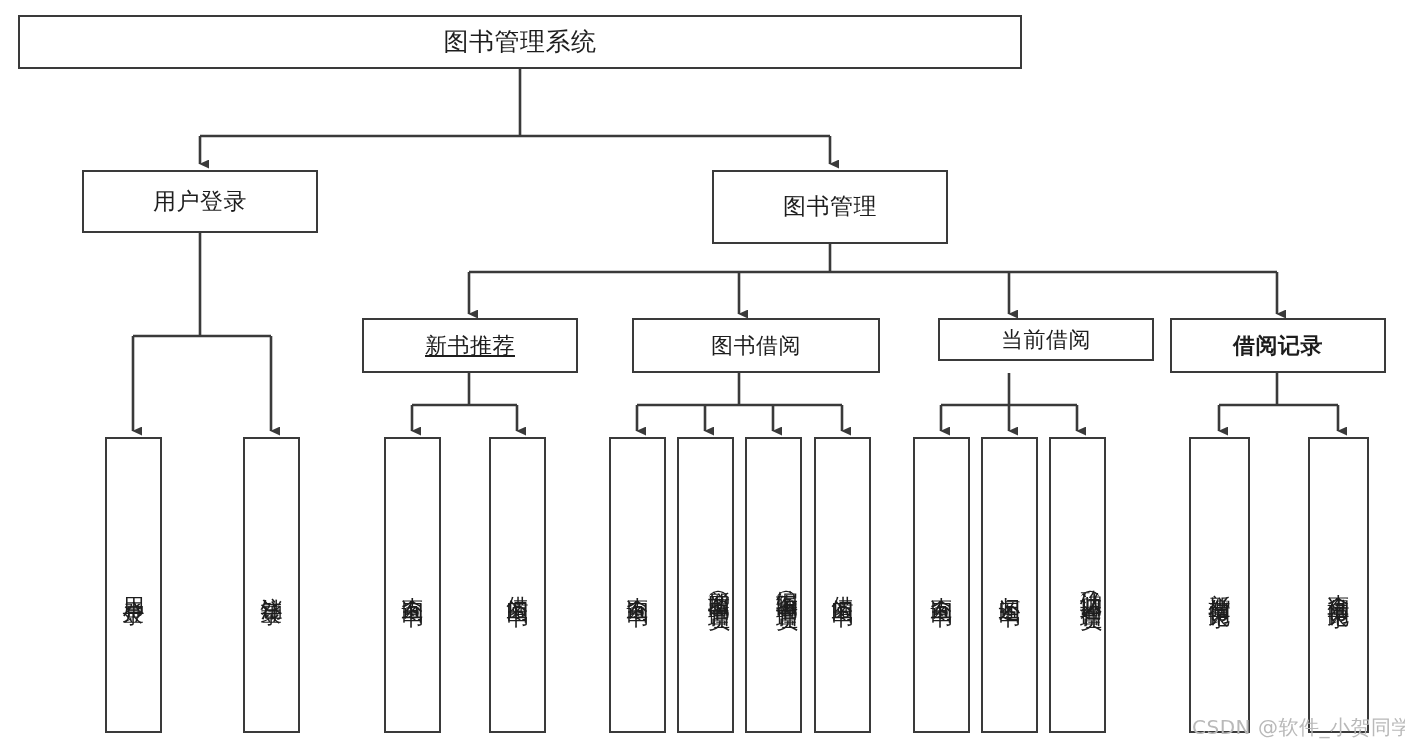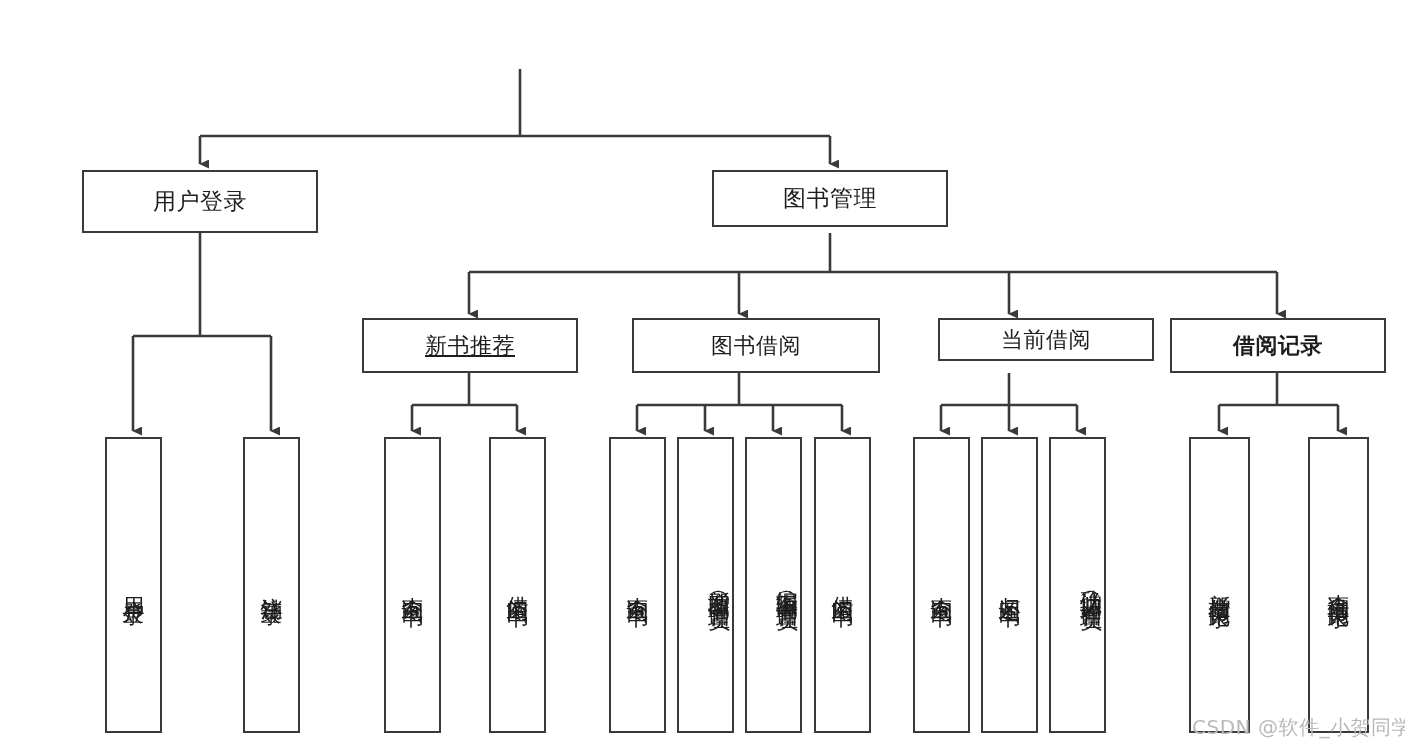--- a/index.html
+++ b/index.html
@@ -126,26 +126,29 @@
       <path d="M 1009,405 L 1009,431" marker-end="url(#arrowhead)"></path>
       <path d="M 1077,405 L 1077,431" marker-end="url(#arrowhead)"></path>
 
       <path d="M 1277,373 L 1277,405"></path>
       <path d="M 1219,405 L 1338,405"></path>
       <path d="M 1219,405 L 1219,431" marker-end="url(#arrowhead)"></path>
       <path d="M 1338,405 L 1338,431" marker-end="url(#arrowhead)"></path>
     </g>
   </svg>
 
+  <div class="node root" style="left:18px; top:15px; width:1004px; height:54px;">
+    <span>图书管理系统</span>
+  </div>
 
   <div class="node lvl2" style="left:82px; top:170px; width:236px; height:63px;">
     <span>用户登录</span>
   </div>
 
-  <div class="node lvl2" style="left:712px; top:170px; width:236px; height:57px;">
+  <div class="node lvl2" style="left:712px; top:170px; width:236px; height:74px;">
     <span>图书管理</span>
   </div>
 
   <div class="node lvl3" style="left:362px; top:318px; width:216px; height:55px;text-decoration:underline;">
     <span>新书推荐</span>
   </div>
 
   <div class="node lvl3" style="left:632px; top:318px; width:248px; height:55px;">
     <span>图书借阅</span>
   </div>

